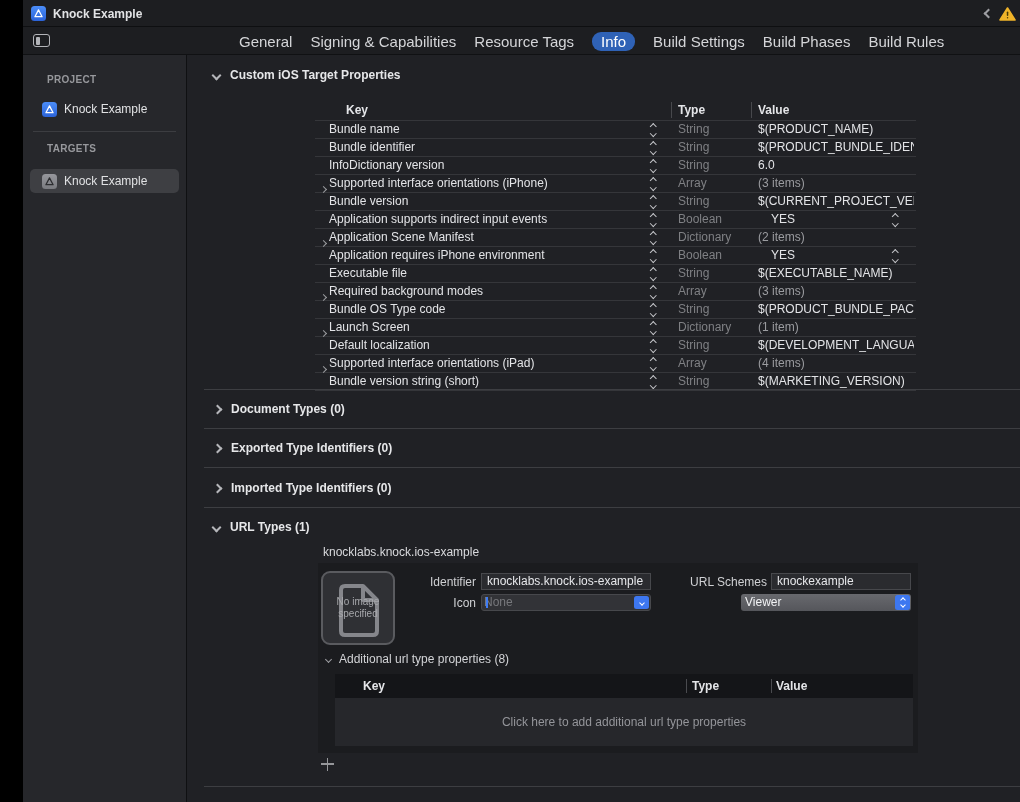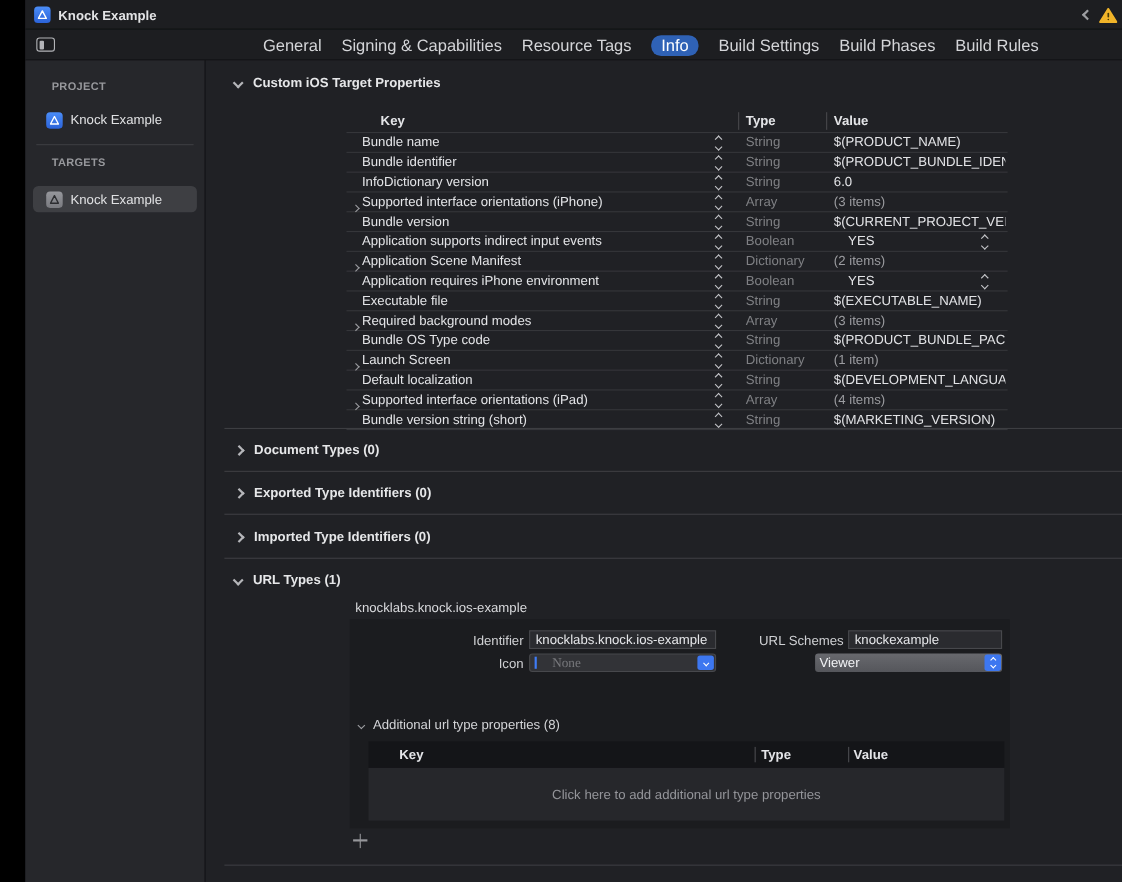--- a/index.html
+++ b/index.html
@@ -68,21 +68,21 @@
   .prow .vstep { position:absolute; left:578px; top:3px; }
 
   
   .ut-name { position:absolute; left:136px; top:490px; font-size:12px; color:#d9dadd; }
   .ut-card { position:absolute; left:131px; top:508px; width:600px; height:190px; background:#1b1c1f; }
   .imgwell { position:absolute; left:3px; top:8px; width:74px; height:74px; background:#2f3034; border:2px solid #5a5b5f; border-radius:9px; display:flex; align-items:center; justify-content:center; }
   .imgwell svg { position:absolute; left:16px; top:10px; }
   .noimg { position:relative; width:52px; font-size:10px; line-height:12px; text-align:center; color:#a7a8ac; }
   .flabel { position:absolute; font-size:12px; color:#cfd0d3; text-align:right; line-height:15px; }
   .tfield { position:absolute; height:17px; background:#2a2b2f; border:1px solid #47484c; font-size:12px; color:#e6e7ea; line-height:15px; padding-left:5px; white-space:nowrap; overflow:hidden; }
-  .combo { position:absolute; height:17px; background:#323337; border:1px solid #47484c; border-radius:3px; font-size:12px; color:#77787c; line-height:15px; padding-left:20px;font-family:Liberation Serif, serif; }
+  .combo { position:absolute; height:17px; background:#323337; border:1px solid #47484c; border-radius:3px; font-size:12px; color:#77787c; line-height:15px; padding-left:2px; }
   .combo .caret { position:absolute; left:4px; top:2px; width:2px; height:11px; background:#3f7cf6; }
   .combo .btn { position:absolute; right:1px; top:1px; bottom:1px; width:15px; background:#3d77f0; border-radius:2.5px; display:flex; align-items:center; justify-content:center; }
   .popup { position:absolute; height:17px; background:linear-gradient(#68696e,#55565b); border-radius:3px; font-size:12px; color:#f2f3f5; line-height:16px; padding-left:4px; }
   .popup .btn { position:absolute; right:1px; top:1px; bottom:1px; width:15px; background:#3d77f0; border-radius:2.5px; display:flex; flex-direction:column; gap:1.5px; align-items:center; justify-content:center; }
   .bchev-up { width:4px; height:4px; border-left:1.3px solid #fff; border-top:1.3px solid #fff; transform:rotate(45deg); }
   .bchev-dn { width:4px; height:4px; border-right:1.3px solid #fff; border-bottom:1.3px solid #fff; transform:rotate(45deg); }
 
   .add-head { position:absolute; left:8px; top:89px; display:flex; align-items:center; gap:8px; font-size:12px; color:#d3d4d7; }
   .itable { position:absolute; left:17px; top:111px; width:578px; }
   .it-head { position:relative; height:24px; background:#141518; font-size:12px; font-weight:bold; color:#e4e5e8; line-height:24px; }
@@ -384,20 +384,27 @@
     <div class="divider" style="top:452px;"></div>
 
     <div class="sec-head" style="left:26px; top:465px;">
       <i class="ch dn"></i>
       <span class="lbl">URL Types (1)</span>
     </div>
 
     <div class="ut-name">knocklabs.knock.ios-example</div>
 
     <div class="ut-card">
+      <div class="imgwell">
+        <svg width="42" height="54" viewBox="0 0 42 54">
+          <path d="M6 3 h18 l14 14 v31 q0 4 -4 4 h-28 q-4 0 -4 -4 v-41 q0 -4 4 -4 z" fill="none" stroke="#85868b" stroke-width="4" stroke-linejoin="round"></path>
+          <path d="M24 3 v14 h14" fill="none" stroke="#85868b" stroke-width="4" stroke-linejoin="round"></path>
+        </svg>
+        <div class="noimg">No image specified</div>
+      </div>
 
       <div class="flabel" style="left:60px; top:12px; width:98px;">Identifier</div>
       <div class="tfield" style="left:163px; top:10px; width:170px;">knocklabs.knock.ios-example</div>
 
       <div class="flabel" style="left:355px; top:12px; width:94px;">URL Schemes</div>
       <div class="tfield" style="left:453px; top:10px; width:140px;">knockexample</div>
 
       <div class="flabel" style="left:98px; top:33px; width:60px;">Icon</div>
       <div class="combo" style="left:163px; top:31px; width:170px;">
         <span class="caret"></span>

